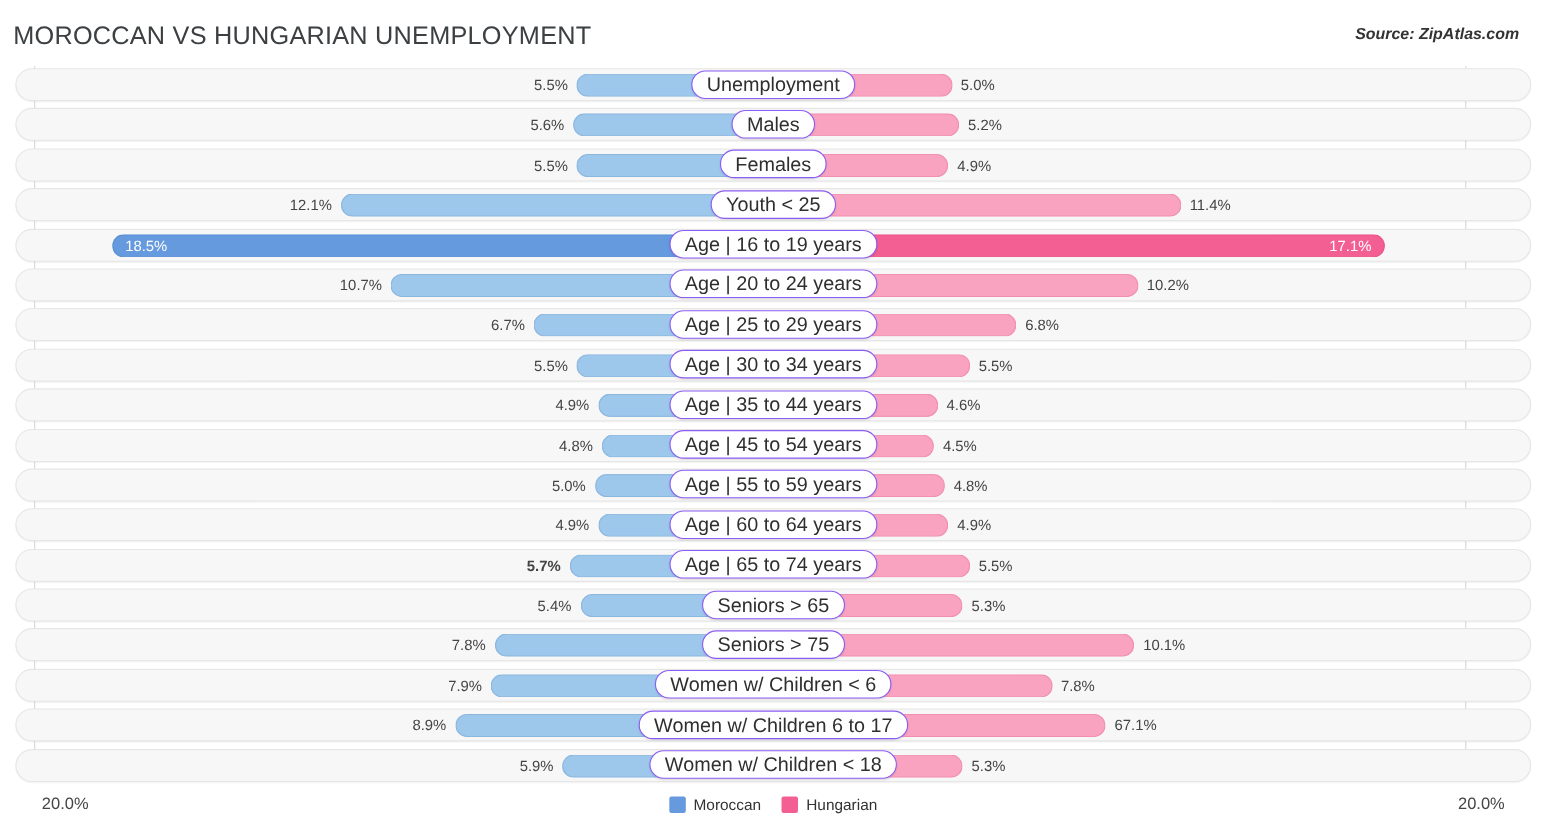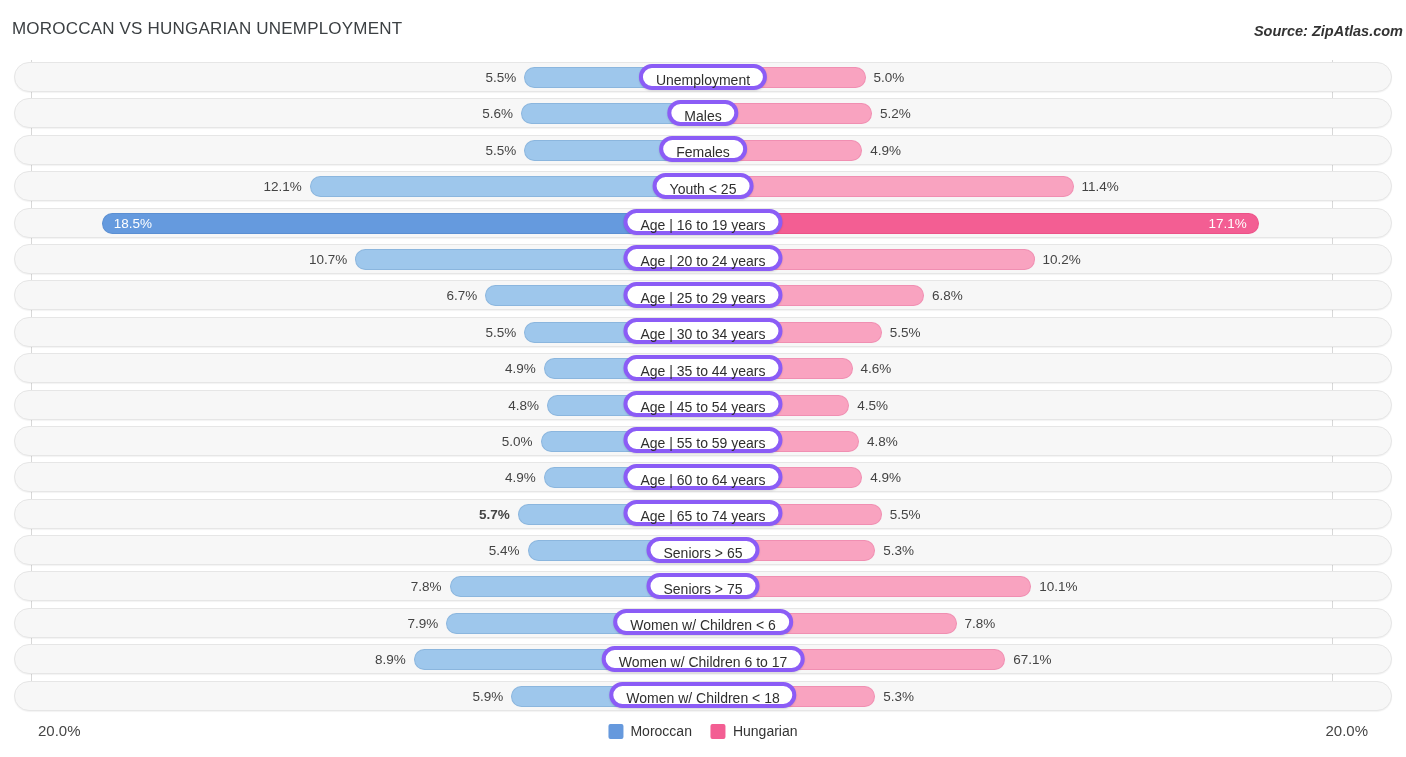--- a/index.html
+++ b/index.html
@@ -19,29 +19,29 @@
   
   .header {
     position: absolute;
     top: 0; left: 0; right: 0;
     height: 58px;
   }
   .chart-title {
     position: absolute;
     left: 12px;
     top: 19px;
-    font-size: 17px;
+    font-size: 23px;
     font-weight: 400;
     letter-spacing: .2px;
     color: #3c4043;
     white-space: nowrap;
   }
   .source-note {
     position: absolute;
-    right: 3px;
+    right: 25px;
     top: 23px;
     font-size: 14.5px;
     font-style: italic;
     font-weight: bold;
     color: #333333;
     white-space: nowrap;
   }
 
   
   .plot {
@@ -122,26 +122,26 @@
     color: #ffffff;
   }
 
   
   .pill {
     position: absolute;
     left: 50%;
     top: 3.5px;
     transform: translateX(-50%);
     background: #ffffff;
-    border: 4px solid #8b5cf6;
+    border: 1px solid #8b5cf6;
     border-radius: 14px;
     height: 26px;
     line-height: 25px;
     padding: 0 13px;
-    font-size: 14px;
+    font-size: 18px;
     color: #2f2f2f;
     white-space: nowrap;
     box-shadow: 0 1px 2px rgba(0,0,0,.13);
     box-sizing: border-box;
     z-index: 3;
   }
 
   
   .footer {
     position: absolute;

